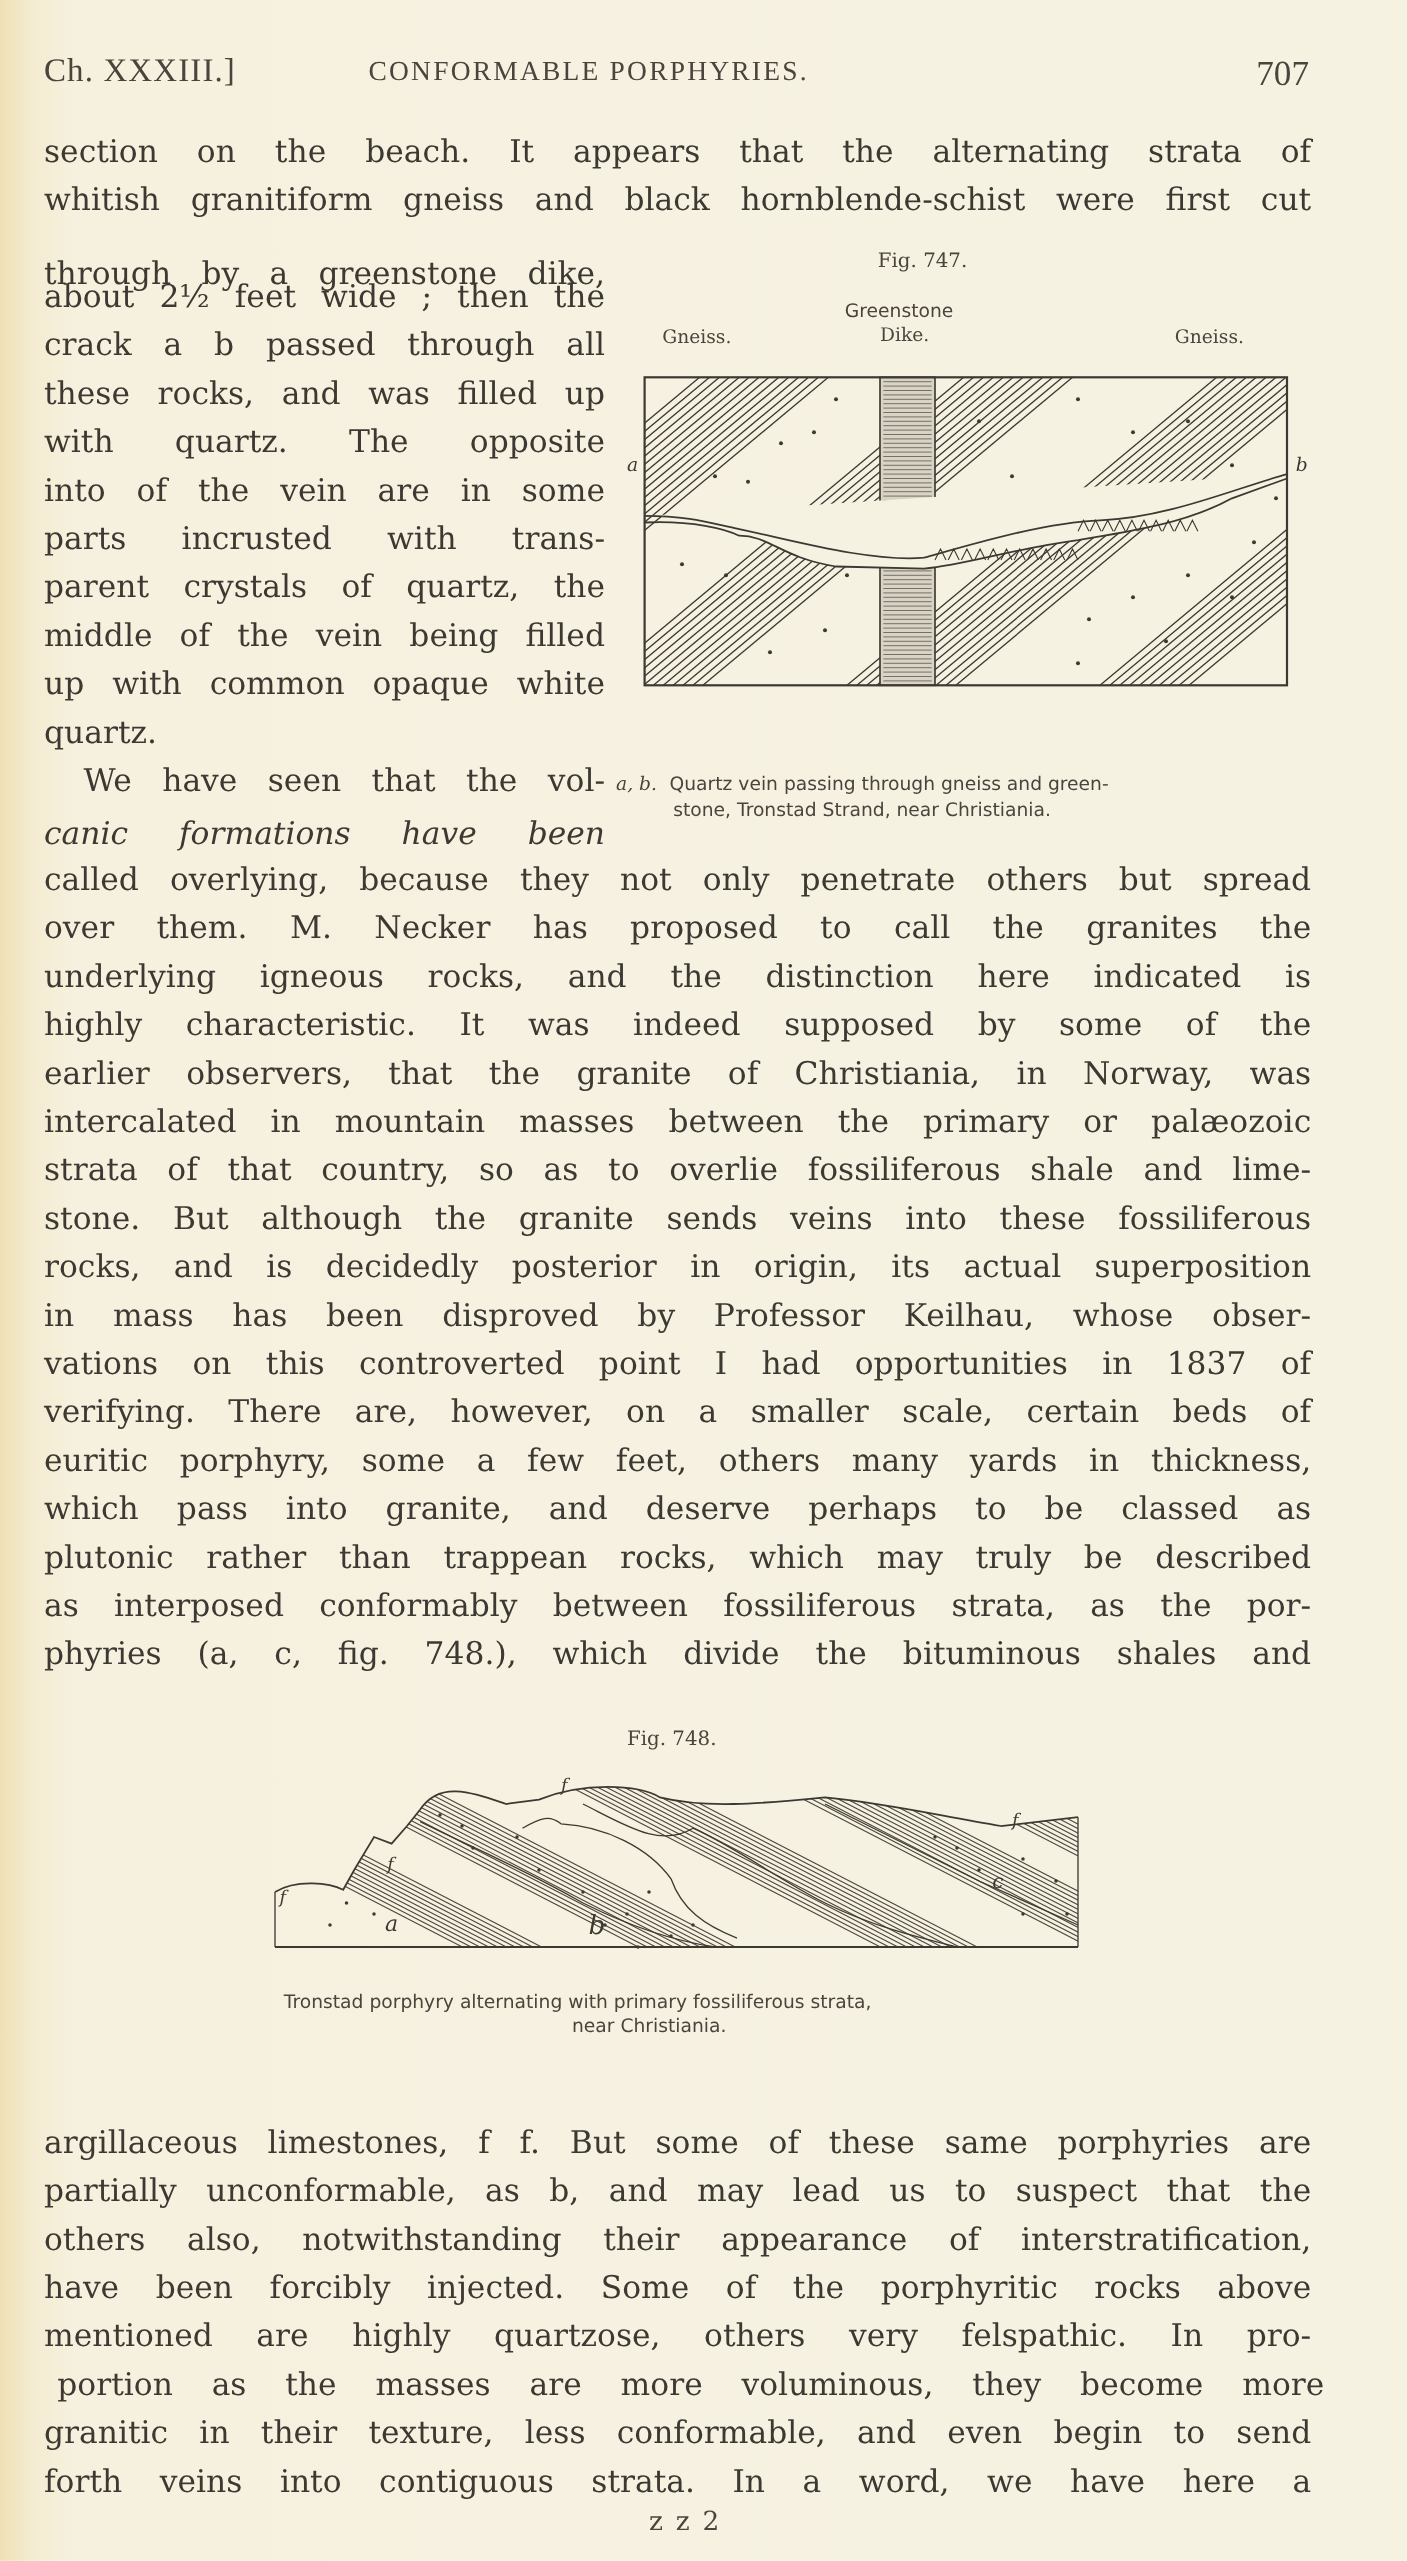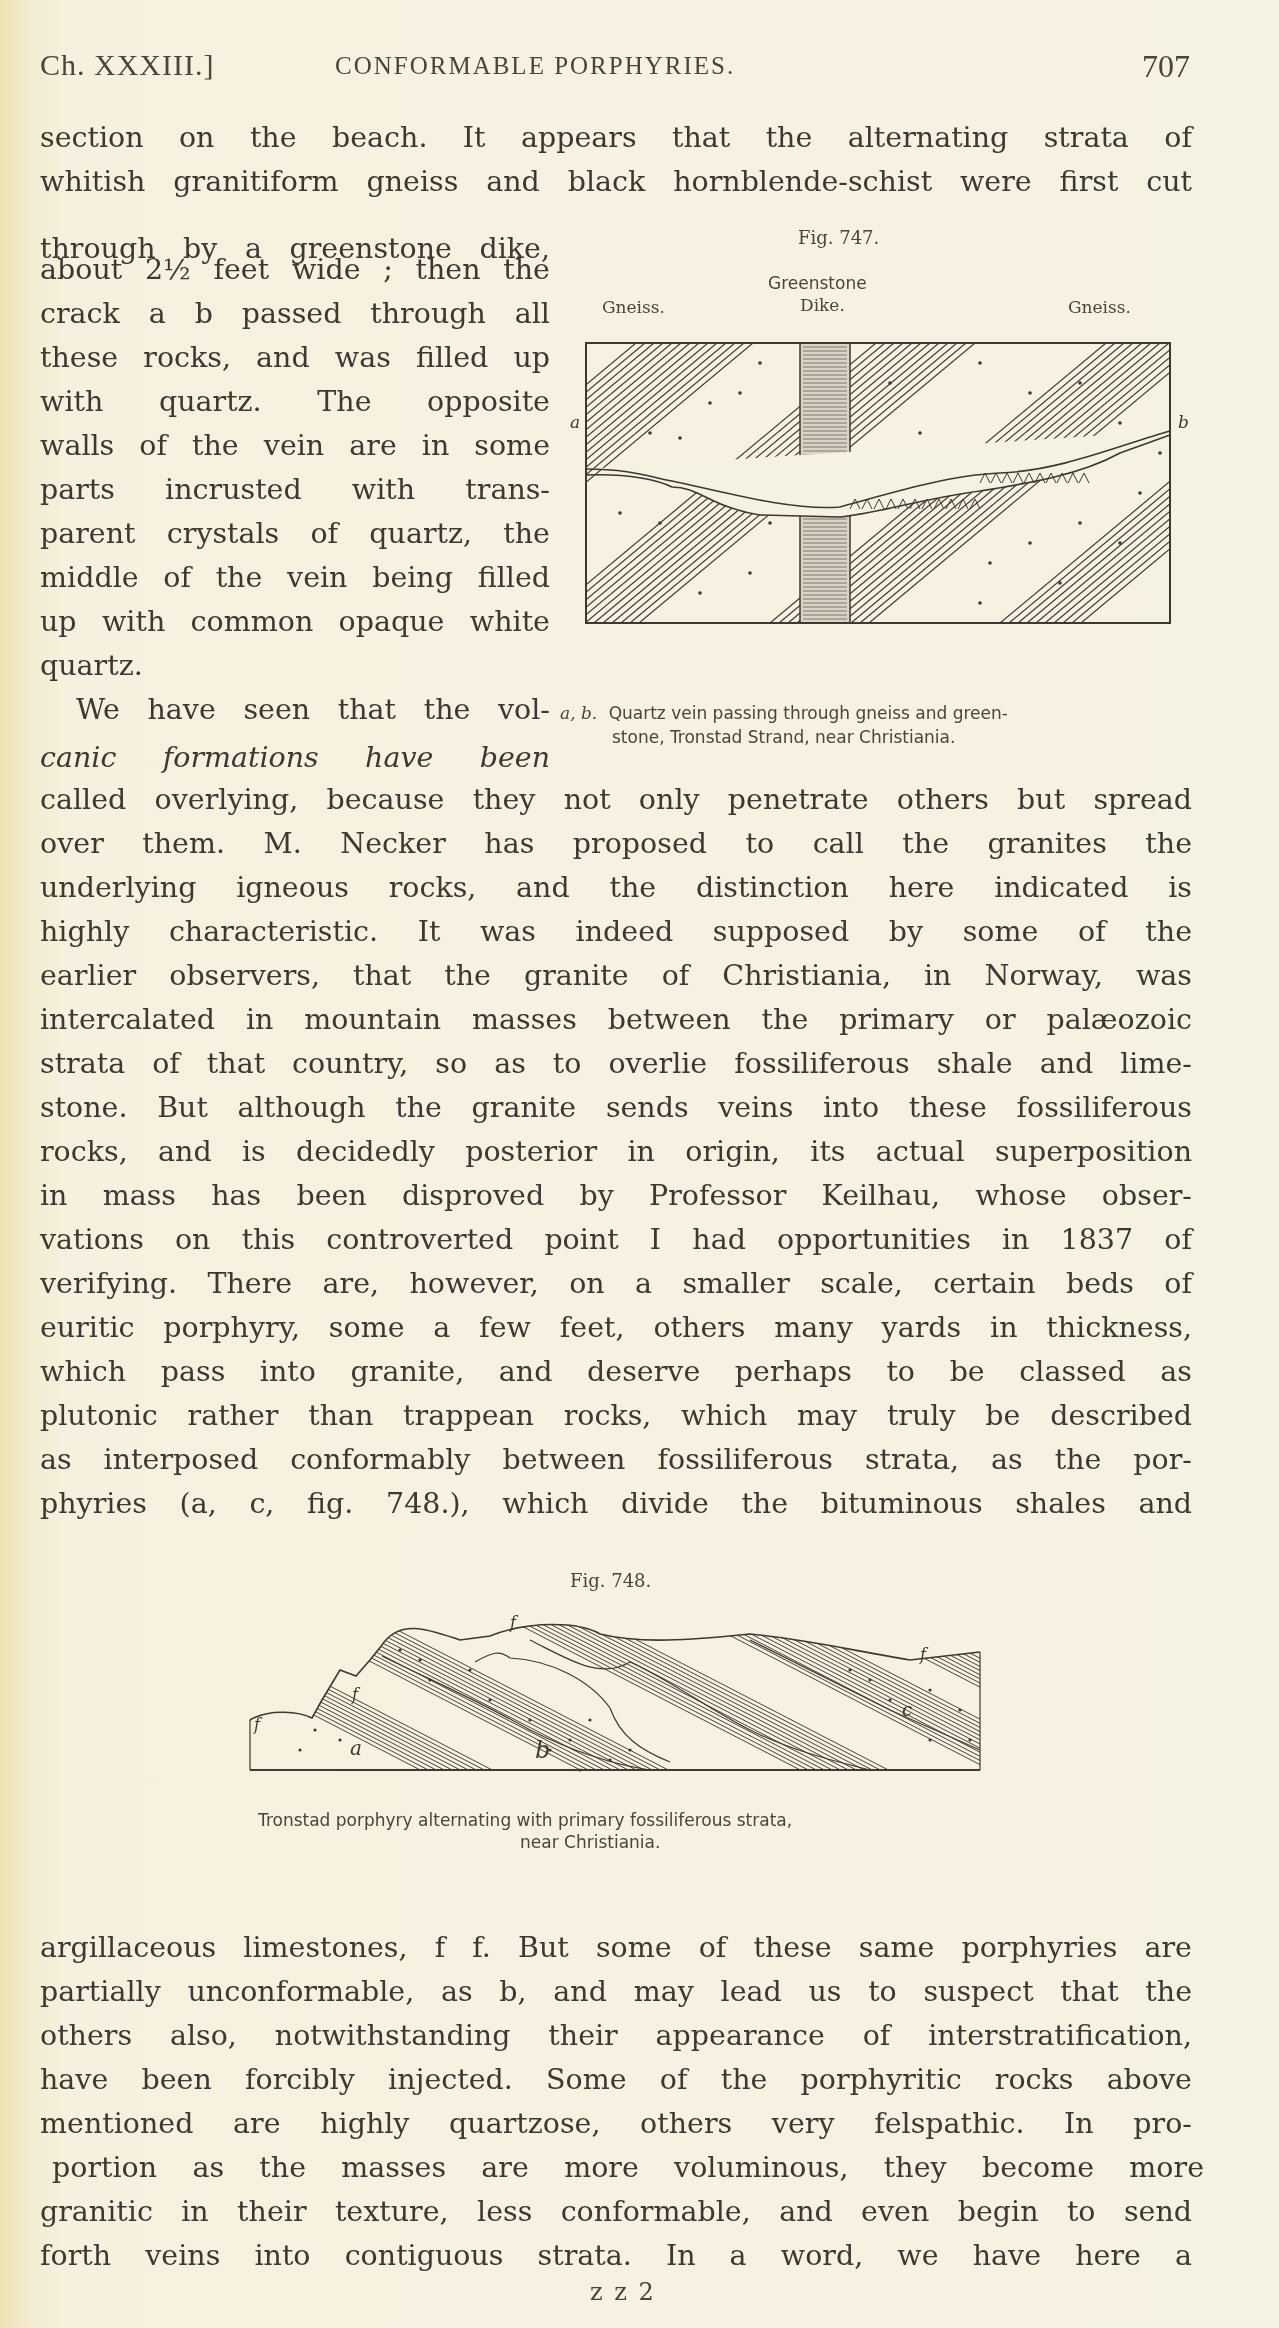--- a/index.html
+++ b/index.html
@@ -51,21 +51,21 @@
     <div class="line full" style="top: 116px;">section on the beach.  It appears that the alternating strata of</div>
     <div class="line full" style="top: 160px;">whitish granitiform gneiss and black hornblende-schist were first cut</div>
   </div>
 
 <div id="wrap-lines">
     <div class="line narrow" style="top: 204px; margin-top: 23px;">through by a greenstone dike,</div>
     <div class="line narrow" style="top: 248px;">about 2½ feet wide ; then the</div>
     <div class="line narrow" style="top: 292px;">crack a b passed through all</div>
     <div class="line narrow" style="top: 336px;">these rocks, and was filled up</div>
     <div class="line narrow" style="top: 380px;">with quartz.   The opposite</div>
-    <div class="line narrow" style="top: 424px;">walls of the vein are in some</div>
+    <div class="line narrow" style="top: 424px;">into of the vein are in some</div>
     <div class="line narrow" style="top: 468px;">parts incrusted with trans-</div>
     <div class="line narrow" style="top: 512px;">parent crystals of quartz, the</div>
     <div class="line narrow" style="top: 556px;">middle of the vein being filled</div>
     <div class="line narrow" style="top: 600px;">up with common opaque white</div>
     <div class="line narrow" style="top: 644px; text-align-last: left; width: auto;">quartz.</div>
     <div class="line narrow" style="top: 688px; left: 76px; width: 474px;">We have seen that the vol-</div>
     <div class="line narrow" style="top: 736px; font-style: italic;">canic formations have been</div>
   </div>
 
 <div class="abs" style="left:560px; top:185px; width:640px; height:580px;">

